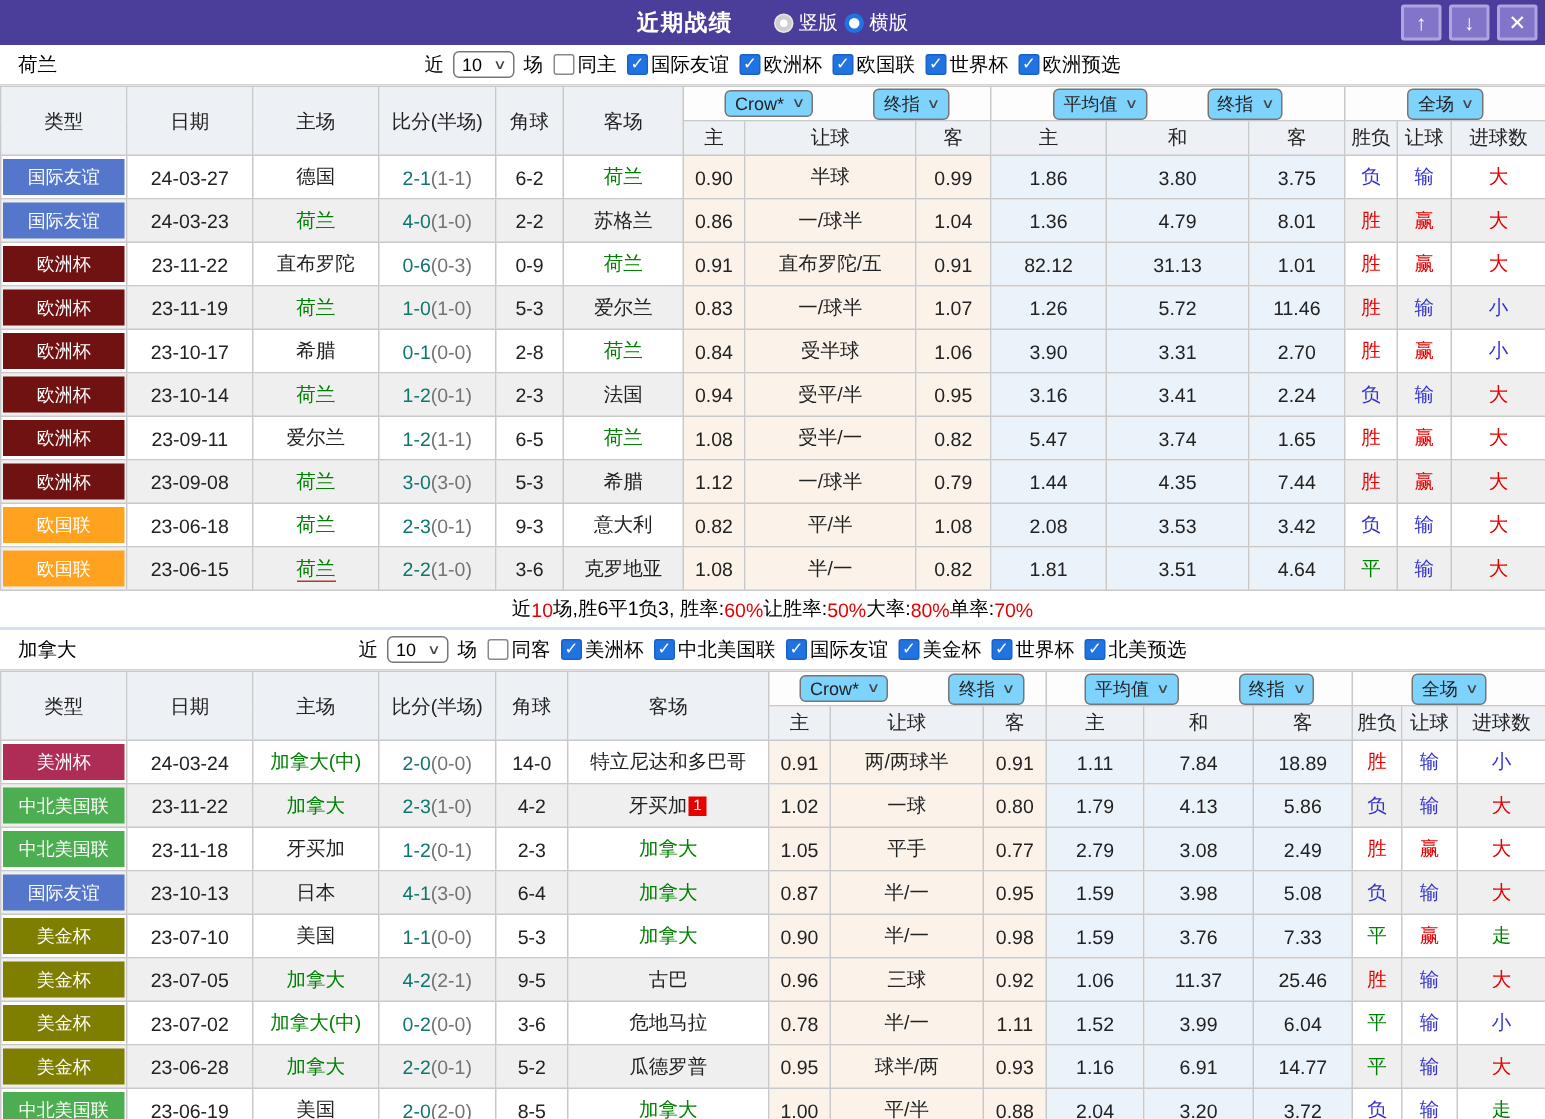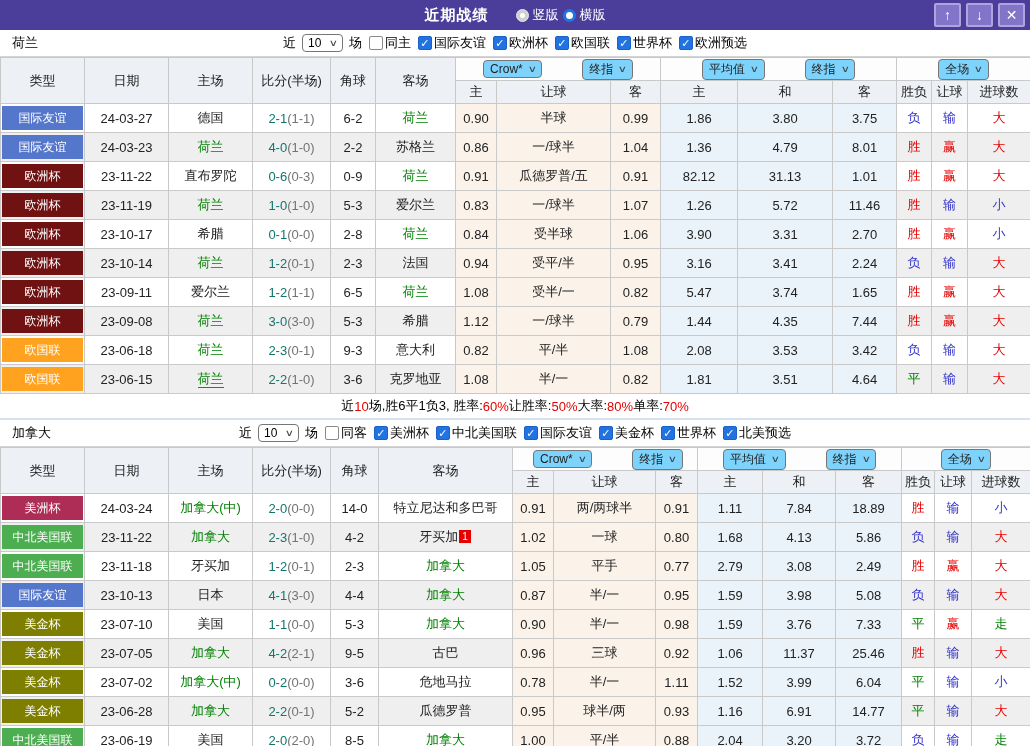--- a/index.html
+++ b/index.html
@@ -214,21 +214,21 @@
         <tr>
           <td class="league">
             <div class="badge" style="background: rgb(112, 17, 18);">欧洲杯</div>
           </td>
           <td>23-11-22</td>
           <td><span>直布罗陀</span></td>
           <td><span class="score">0-6</span><span class="half">(0-3)</span></td>
           <td>0-9</td>
           <td><span class="tg">荷兰</span></td>
           <td class="cream">0.91</td>
-          <td class="cream">瓜德罗普/五</td>
+          <td class="cream">直布罗陀/五</td>
           <td class="cream">0.91</td>
           <td class="blu">82.12</td>
           <td class="blu">31.13</td>
           <td class="blu">1.01</td>
           <td class="c-red">胜</td>
           <td class="c-red">赢</td>
           <td class="c-red">大</td>
         </tr>
         <tr class="alt">
           <td class="league">
@@ -498,21 +498,21 @@
             <div class="badge" style="background: rgb(76, 174, 80);">中北美国联</div>
           </td>
           <td>23-11-22</td>
           <td><span class="tg">加拿大</span></td>
           <td><span class="score">2-3</span><span class="half">(1-0)</span></td>
           <td>4-2</td>
           <td><span>牙买加</span><span class="mark1">1</span></td>
           <td class="cream">1.02</td>
           <td class="cream">一球</td>
           <td class="cream">0.80</td>
-          <td class="blu">1.68</td>
+          <td class="blu">1.79</td>
           <td class="blu">4.13</td>
           <td class="blu">5.86</td>
           <td class="c-blue">负</td>
           <td class="c-blue">输</td>
           <td class="c-red">大</td>
         </tr>
         <tr>
           <td class="league">
             <div class="badge" style="background: rgb(76, 174, 80);">中北美国联</div>
           </td>
@@ -531,21 +531,21 @@
           <td class="c-red">赢</td>
           <td class="c-red">大</td>
         </tr>
         <tr class="alt">
           <td class="league">
             <div class="badge" style="background: rgb(85, 119, 203);">国际友谊</div>
           </td>
           <td>23-10-13</td>
           <td><span>日本</span></td>
           <td><span class="score">4-1</span><span class="half">(3-0)</span></td>
-          <td>4-4</td>
+          <td>6-4</td>
           <td><span class="tg">加拿大</span></td>
           <td class="cream">0.87</td>
           <td class="cream">半/一</td>
           <td class="cream">0.95</td>
           <td class="blu">1.59</td>
           <td class="blu">3.98</td>
           <td class="blu">5.08</td>
           <td class="c-blue">负</td>
           <td class="c-blue">输</td>
           <td class="c-red">大</td>

